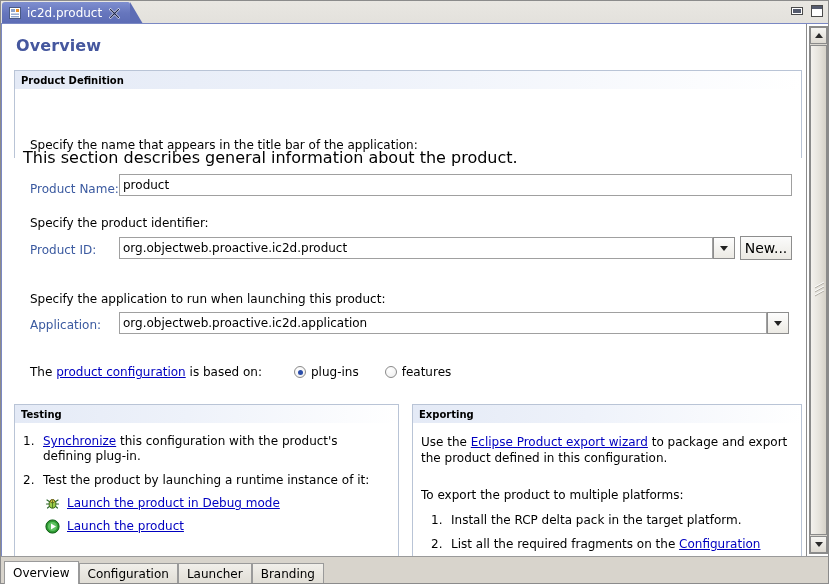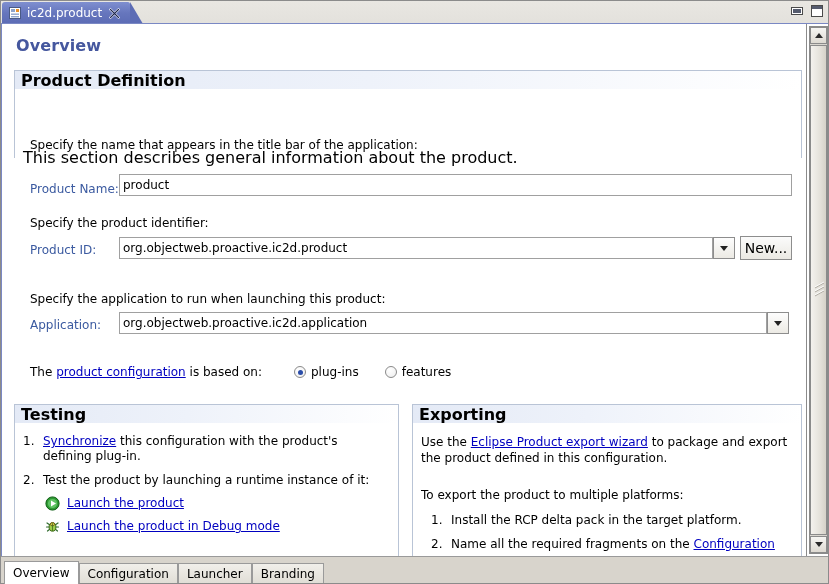--- a/index.html
+++ b/index.html
@@ -130,21 +130,21 @@
     box-sizing: border-box;
   }
   .section-head {
     height: 19px;
     background: linear-gradient(to right, #e4eaf6 0%, #eef2fa 45%, #ffffff 100%);
     border-bottom: 1px solid #ffffff;
     display: flex;
     align-items: center;
     padding-left: 6px;
     font-weight: bold;
-    font-size: 16px;
+    font-size: 10px;
     color: #000000;
     box-sizing: border-box;
   }
   .section-body {
     position: relative;
   }
 
   
   #sec-product-definition { left: 12px; top: 46px; width: 788px; height: 88px; border-bottom: 0; }
   .pd-desc {
@@ -495,60 +495,60 @@
             <span class="num">1.</span>
             <span class="link">Synchronize</span><span> this configuration with the product's defining plug-in.</span>
           </li>
           <li class="oli" style="margin-bottom:2px;">
             <span class="num">2.</span>
             <span>Test the product by launching a runtime instance of it:</span>
           </li>
         </ul>
 
         <div class="launch-row">
-          <span class="icon-run">
-            <svg width="15" height="15" viewBox="0 0 15 15">
-              <circle cx="7.5" cy="7.5" r="6.6" fill="#2e9b33" stroke="#0d5d12" stroke-width="1"></circle>
-              <circle cx="7.5" cy="7.5" r="4.6" fill="#5fc263"></circle>
-              <path d="M6 4.4 L11 7.5 L6 10.6 Z" fill="#ffffff"></path>
-            </svg>
-          </span>
-          <span class="link">Launch the product</span>
-        </div>
-
-        <div class="launch-row">
           <span class="icon-debug">
             <svg width="15" height="15" viewBox="0 0 15 15">
               <path d="M2 4 L5 6 M13 4 L10 6 M1.5 8 L4.5 8 M13.5 8 L10.5 8 M2.5 12 L5 10 M12.5 12 L10 10" stroke="#2f6b2f" stroke-width="1.2" stroke-linecap="round" fill="none"></path>
               <ellipse cx="7.5" cy="8" rx="3.4" ry="4.2" fill="#9ccc4a" stroke="#3e6b1d" stroke-width="1"></ellipse>
               <ellipse cx="7.5" cy="5.2" rx="2" ry="1.7" fill="#e8d44d" stroke="#6b5b17" stroke-width="0.9"></ellipse>
               <path d="M7.5 4.2 L7.5 12" stroke="#3e6b1d" stroke-width="0.8"></path>
             </svg>
           </span>
           <span class="link">Launch the product in Debug mode</span>
+        </div>
+
+        <div class="launch-row">
+          <span class="icon-run">
+            <svg width="15" height="15" viewBox="0 0 15 15">
+              <circle cx="7.5" cy="7.5" r="6.6" fill="#2e9b33" stroke="#0d5d12" stroke-width="1"></circle>
+              <circle cx="7.5" cy="7.5" r="4.6" fill="#5fc263"></circle>
+              <path d="M6 4.4 L11 7.5 L6 10.6 Z" fill="#ffffff"></path>
+            </svg>
+          </span>
+          <span class="link">Launch the product</span>
         </div>
       </div>
     </div>
 
     <div class="section" id="sec-exporting">
       <div class="section-head">Exporting</div>
       <div class="section-body" style="padding:10px 10px 0 8px;">
         <div style="line-height:16px;">
           <span>Use the </span><span class="link">Eclipse Product export wizard</span><span> to package and export the product defined in this configuration.</span>
         </div>
         <div style="height:22px;"></div>
         <div>To export the product to multiple platforms:</div>
         <ul class="olist" style="margin-top:11px;">
           <li class="oli" style="padding-left:30px;">
             <span class="num" style="left:10px;">1.</span>
             <span>Install the RCP delta pack in the target platform.</span>
           </li>
           <li class="oli" style="padding-left:30px;">
             <span class="num" style="left:10px;">2.</span>
-            <span>Name all the required fragments on the </span><span class="link">Configuration</span><span> page.</span>
+            <span>List all the required fragments on the </span><span class="link">Configuration</span><span> page.</span>
           </li>
         </ul>
       </div>
     </div>
   </div>
 
   <div class="vscroll">
     <div class="vscroll-inner">
       <div class="sb-arrow up">
           <span class="tri-up"></span>

